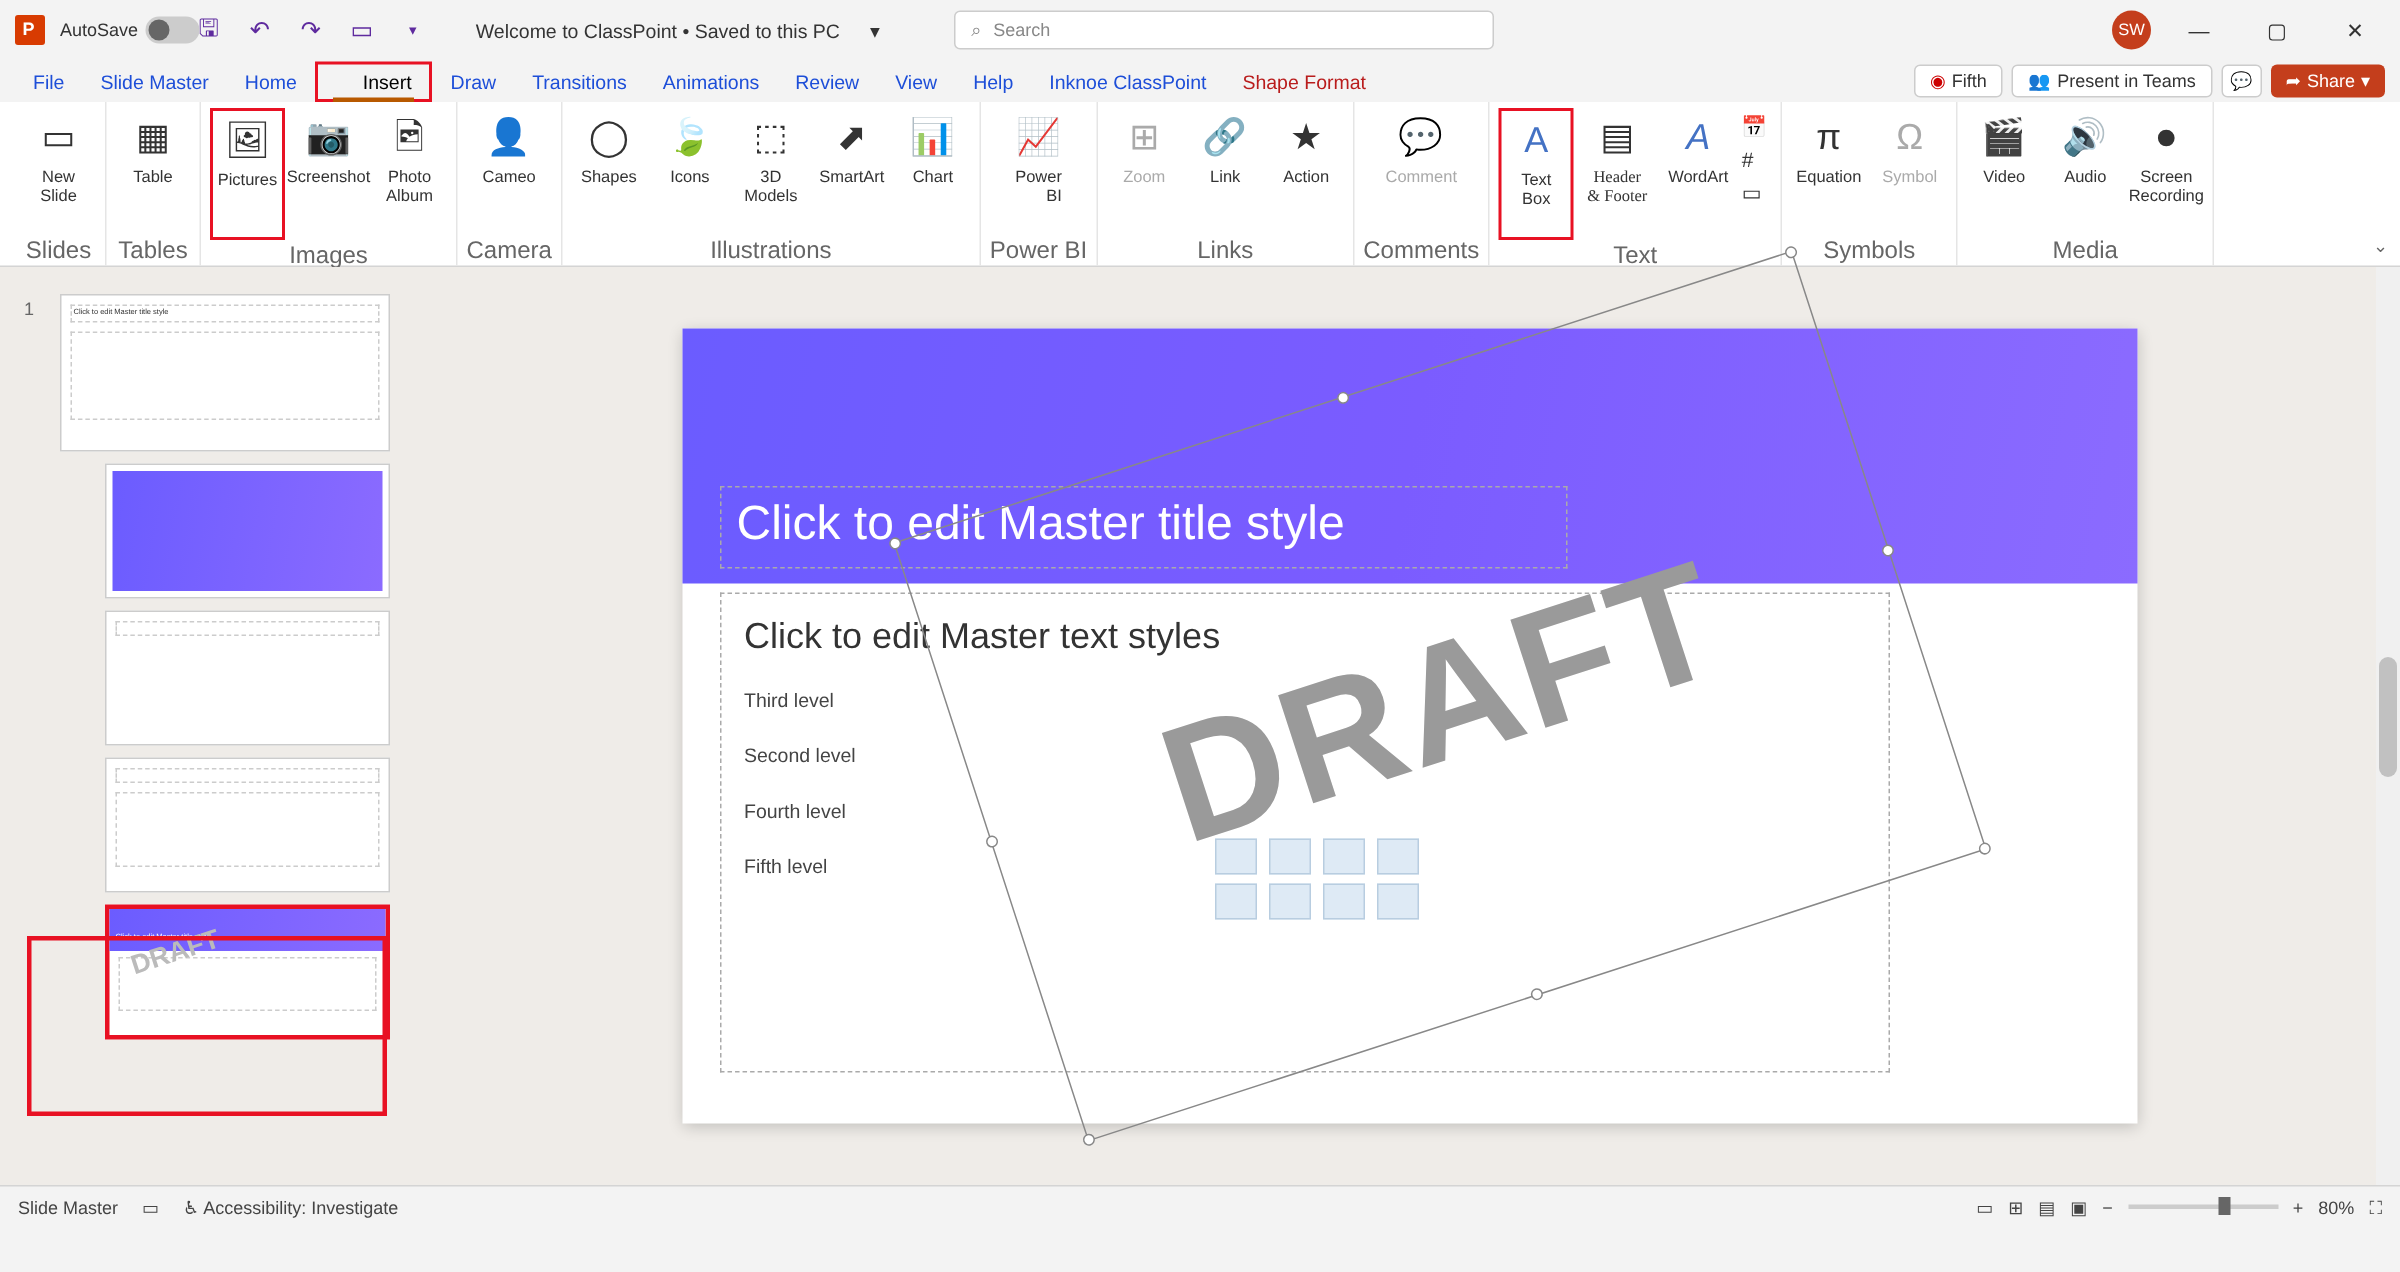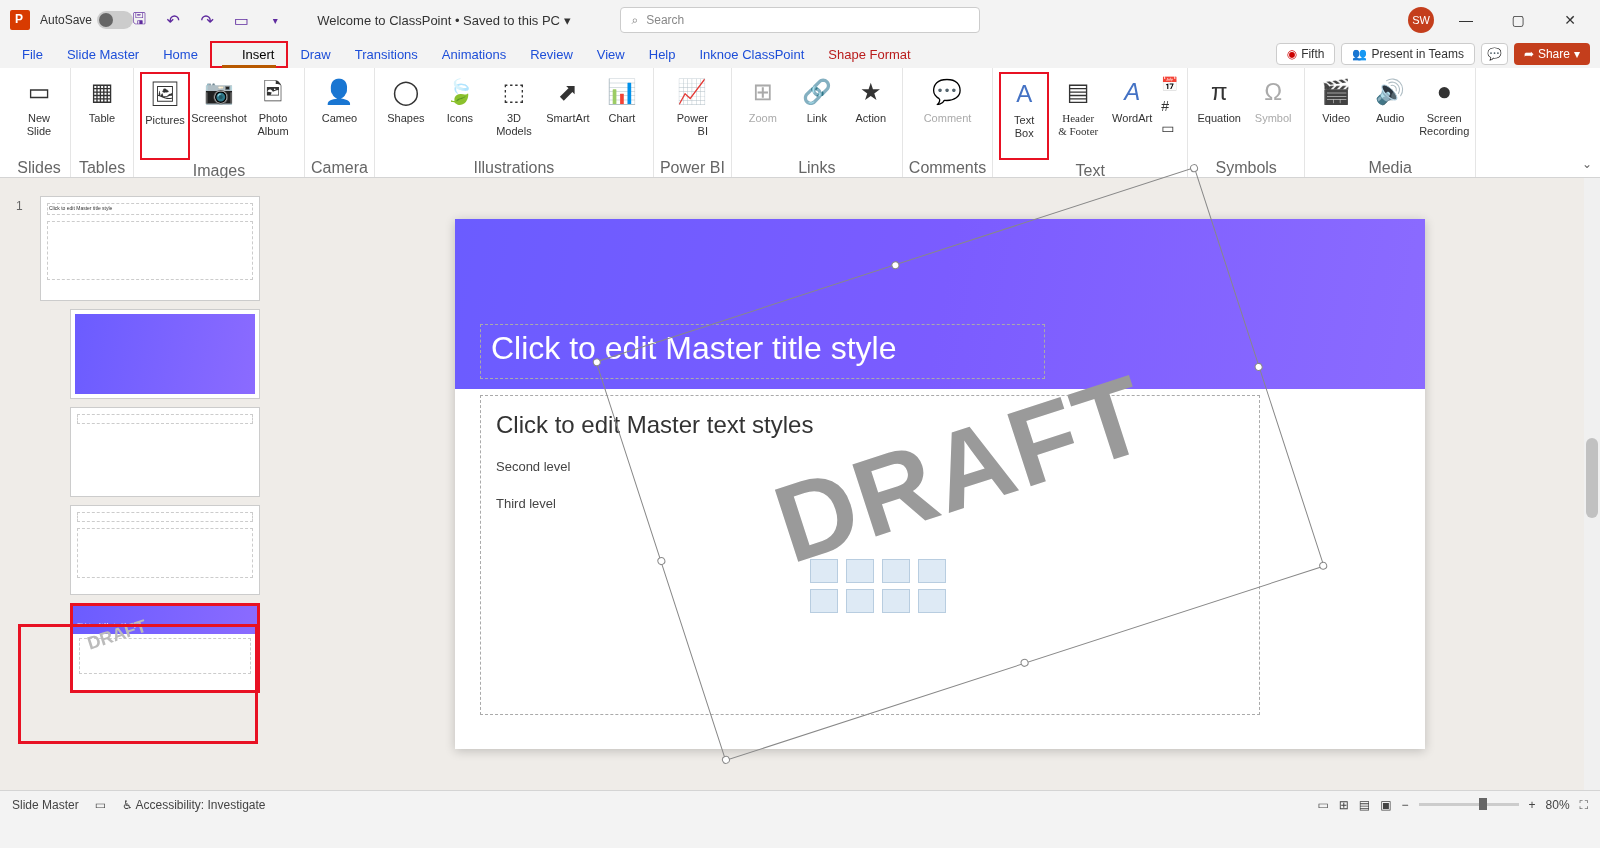--- a/index.html
+++ b/index.html
@@ -4,21 +4,21 @@
 <style>
 * { box-sizing: border-box; margin: 0; padding: 0; }
 body { font-family: "Segoe UI", Arial, sans-serif; font-size: 12px; background: #f3f3f3; width: 1600px; height: 848px; overflow: hidden; color: #333; }
 .title-bar { height: 40px; background: #f3f3f3; display: flex; align-items: center; padding: 0 10px; gap: 10px; }
 .app-icon { width: 20px; height: 20px; background: #d83b01; border-radius: 2px; position: relative; }
 .app-icon::after { content: "P"; color: white; font-size: 12px; font-weight: bold; position: absolute; left: 5px; top: 2px; }
 .autosave { display: flex; align-items: center; gap: 5px; font-size: 12px; }
 .toggle { width: 36px; height: 18px; background: #ccc; border-radius: 9px; position: relative; }
 .toggle::after { content: ""; width: 14px; height: 14px; background: #666; border-radius: 50%; position: absolute; left: 2px; top: 2px; }
 .qa-btn { width: 24px; height: 24px; display: flex; align-items: center; justify-content: center; color: #5e2a9e; font-size: 16px; }
-.doc-title { margin-left: 20px; font-size: 13px; display: flex; align-items: center; gap: 4px; }
+.doc-title { margin-left: 20px; font-size: 13px; display: flex; align-items: center; gap: 20px; }
 .search-box { width: 360px; height: 26px; background: #fff; border: 1px solid #ccc; border-radius: 4px; display: flex; align-items: center; padding: 0 10px; margin-left: 40px; color: #888; gap: 8px; }
 .title-right { margin-left: auto; display: flex; align-items: center; gap: 12px; }
 .user-avatar { width: 26px; height: 26px; background: #c43e1c; border-radius: 50%; color: #fff; font-size: 11px; display: flex; align-items: center; justify-content: center; }
 .win-btn { width: 40px; height: 30px; display: flex; align-items: center; justify-content: center; font-size: 14px; color: #333; }
 .tabs-row { height: 28px; background: #f3f3f3; display: flex; align-items: center; padding: 0 10px; gap: 0; }
 .tab { padding: 4px 12px; font-size: 13px; color: #1d4ed8; cursor: pointer; }
 .tab.active { color: #000; position: relative; padding-left: 30px; }
 .tab.active::after { content: ""; position: absolute; bottom: -2px; left: 10px; right: 10px; height: 3px; background: #b85900; }
 .tabs-right { margin-left: auto; display: flex; gap: 6px; align-items: center; }
 .pill { border: 1px solid #ccc; border-radius: 4px; padding: 3px 10px; font-size: 12px; background: #fff; display: flex; align-items: center; gap: 4px; }
@@ -312,22 +312,24 @@
       <div style="position:absolute;top:28px;left:15px;font-size:18px;font-weight:800;color:#bbb;transform:rotate(-18deg);transform-origin:left center;">DRAFT</div>
     </div>
     <div class="thumb-highlight" style="left:18px;top:446px;width:240px;height:120px;"></div>
   </div>
   <div class="canvas-area">
     <div class="slide">
       <div class="slide-header"></div>
       <div class="title-ph">Click to edit Master title style</div>
       <div class="body-ph">
         <div class="body-title">Click to edit Master text styles</div>
+        <div class="body-level">Third level</div>
         <div class="body-level">Second level</div>
-        <div class="body-level">Third level</div>
+        <div class="body-level">Fourth level</div>
+        <div class="body-level">Fifth level</div>
       </div>
       <div class="content-icons">
         <div></div>
         <div></div>
         <div></div>
         <div></div>
         <div></div>
         <div></div>
         <div></div>
         <div></div>

